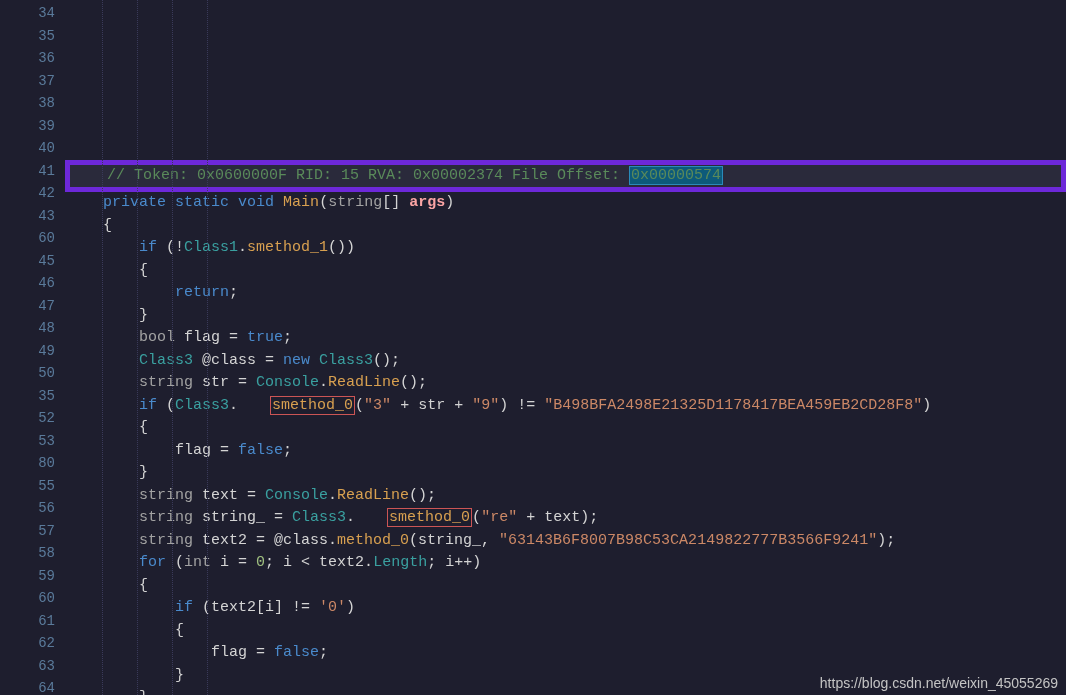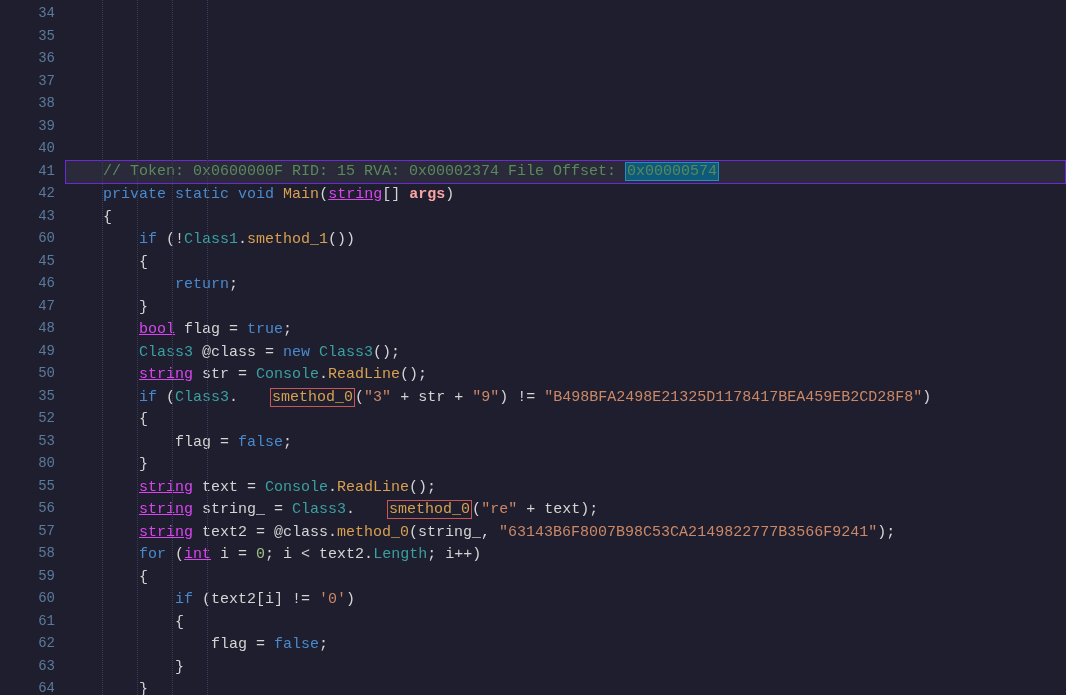--- a/index.html
+++ b/index.html
@@ -36,21 +36,21 @@
     line-height: 22.5px;
     position: relative;
     white-space: pre;
   }
   .line {
     height: 22.5px;
     white-space: pre;
   }
   .line-35 {
     background: rgba(60,60,80,0.4);
-    border: 1px solid #6d28d9;
+    border: 5px solid #6d28d9;
     margin-left: -2px;
     padding-left: 1px;
   }
   .highlight-offset {
     background: #0d5a7a;
     border: 1px solid #2a8aba;
     padding: 0 1px;
   }
   .red-box {
     border: 1px solid #cc5555;
@@ -64,21 +64,21 @@
     width: 1px;
     border-left: 1px dotted #3a3a5a;
   }
   .ig1 { left: 35px; }
   .ig2 { left: 70px; }
   .ig3 { left: 105px; }
   .ig4 { left: 140px; }
   
   .c-comment { color: #5a8a5a; }
   .c-key { color: #4a8acc; }
-  .c-type { color: #d946ef; text-decoration: underline; }
+  .c-type { color: #a3a3a3; }
   .c-method { color: #d8a050; }
   .c-str { color: #cc8866; }
   .c-num { color: #a0c080; }
   .c-var { color: #fca5a5; }
   .c-bool { color: #4a8acc; }
   .c-cls { color: #3aa0a0; }
   .watermark {
     position: absolute;
     bottom: 4px;
     right: 8px;
@@ -123,13 +123,14 @@
       <div class="line">62</div>
       <div class="line">63</div>
       <div class="line">64</div>
     </div>
   <div class="code-area" id="code">
     <div class="indent-guide ig1"></div>
     <div class="indent-guide ig2"></div>
     <div class="indent-guide ig3"></div>
     <div class="indent-guide ig4"></div>
   <div class="line"><span></span></div><div class="line line-35"><span>    </span><span class="c-comment">// Token: 0x0600000F RID: 15 RVA: 0x00002374 File Offset: </span><span class="c-comment highlight-offset">0x00000574</span></div><div class="line"><span>    </span><span class="c-key">private</span><span> </span><span class="c-key">static</span><span> </span><span class="c-key">void</span><span> </span><span class="c-method">Main</span><span>(</span><span class="c-type">string</span><span>[] </span><span class="c-var" style="font-weight: bold;">args</span><span>)</span></div><div class="line"><span>    </span><span>{</span></div><div class="line"><span>        </span><span class="c-key">if</span><span> (!</span><span class="c-cls">Class1</span><span>.</span><span class="c-method">smethod_1</span><span>())</span></div><div class="line"><span>        </span><span>{</span></div><div class="line"><span>            </span><span class="c-key">return</span><span>;</span></div><div class="line"><span>        </span><span>}</span></div><div class="line"><span>        </span><span class="c-type">bool</span><span> flag = </span><span class="c-bool">true</span><span>;</span></div><div class="line"><span>        </span><span class="c-cls">Class3</span><span> @class = </span><span class="c-key">new</span><span> </span><span class="c-cls">Class3</span><span>();</span></div><div class="line"><span>        </span><span class="c-type">string</span><span> str = </span><span class="c-cls">Console</span><span>.</span><span class="c-method">ReadLine</span><span>();</span></div><div class="line"><span>        </span><span class="c-key">if</span><span> (</span><span class="c-cls">Class3</span><span>.</span><span class="c-method red-box">smethod_0</span><span>(</span><span class="c-str">"3"</span><span> + str + </span><span class="c-str">"9"</span><span>) != </span><span class="c-str">"B498BFA2498E21325D1178417BEA459EB2CD28F8"</span><span>)</span></div><div class="line"><span>        </span><span>{</span></div><div class="line"><span>            </span><span>flag = </span><span class="c-bool">false</span><span>;</span></div><div class="line"><span>        </span><span>}</span></div><div class="line"><span>        </span><span class="c-type">string</span><span> text = </span><span class="c-cls">Console</span><span>.</span><span class="c-method">ReadLine</span><span>();</span></div><div class="line"><span>        </span><span class="c-type">string</span><span> string_ = </span><span class="c-cls">Class3</span><span>.</span><span class="c-method red-box">smethod_0</span><span>(</span><span class="c-str">"re"</span><span> + text);</span></div><div class="line"><span>        </span><span class="c-type">string</span><span> text2 = @class.</span><span class="c-method">method_0</span><span>(string_, </span><span class="c-str">"63143B6F8007B98C53CA2149822777B3566F9241"</span><span>);</span></div><div class="line"><span>        </span><span class="c-key">for</span><span> (</span><span class="c-type">int</span><span> i = </span><span class="c-num">0</span><span>; i &lt; text2.</span><span class="c-cls">Length</span><span>; i++)</span></div><div class="line"><span>        </span><span>{</span></div><div class="line"><span>            </span><span class="c-key">if</span><span> (text2[i] != </span><span class="c-str">'0'</span><span>)</span></div><div class="line"><span>            </span><span>{</span></div><div class="line"><span>                </span><span>flag = </span><span class="c-bool">false</span><span>;</span></div><div class="line"><span>            </span><span>}</span></div><div class="line"><span>        </span><span>}</span></div></div>
+  <div class="watermark">https://blog.csdn.net/weixin_45055269</div>
 </div>
 
 </body></html>

